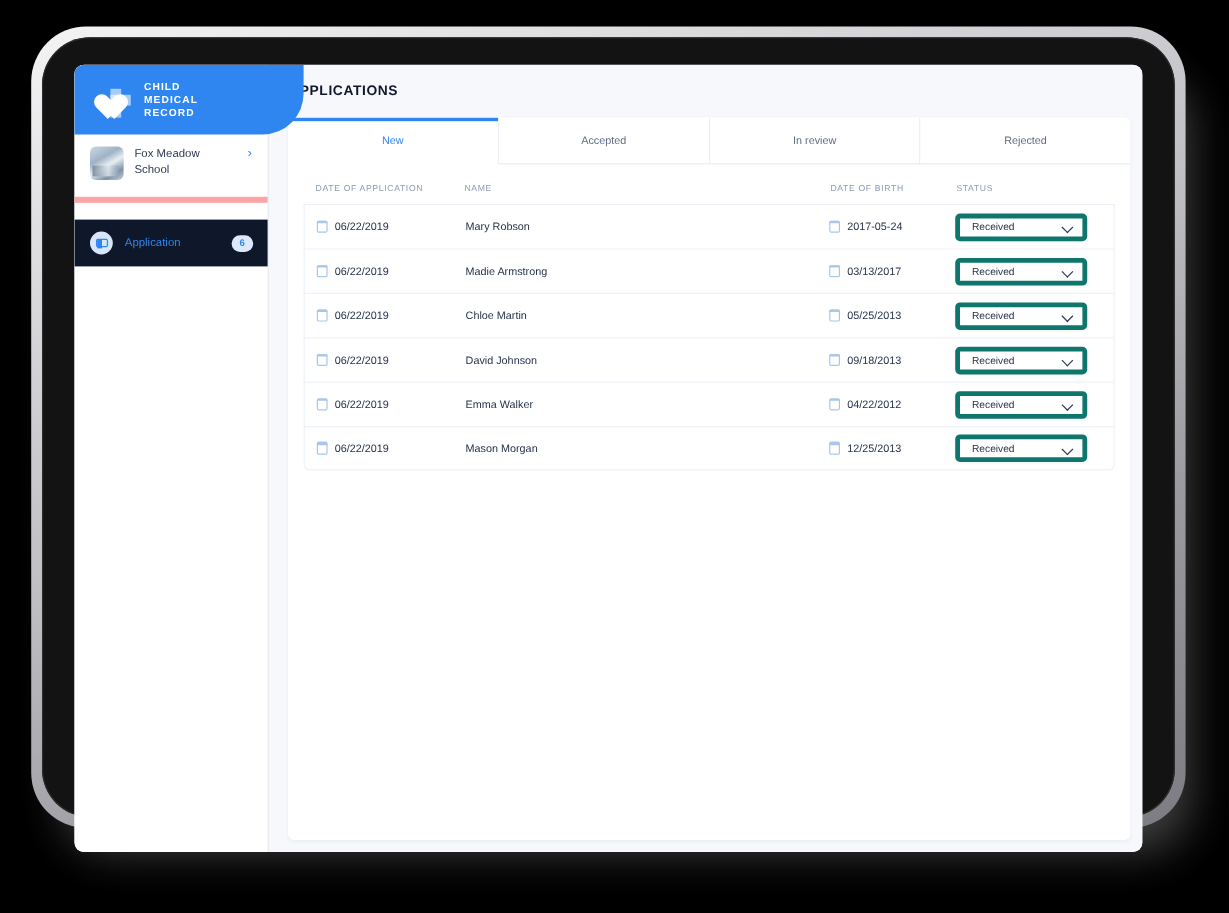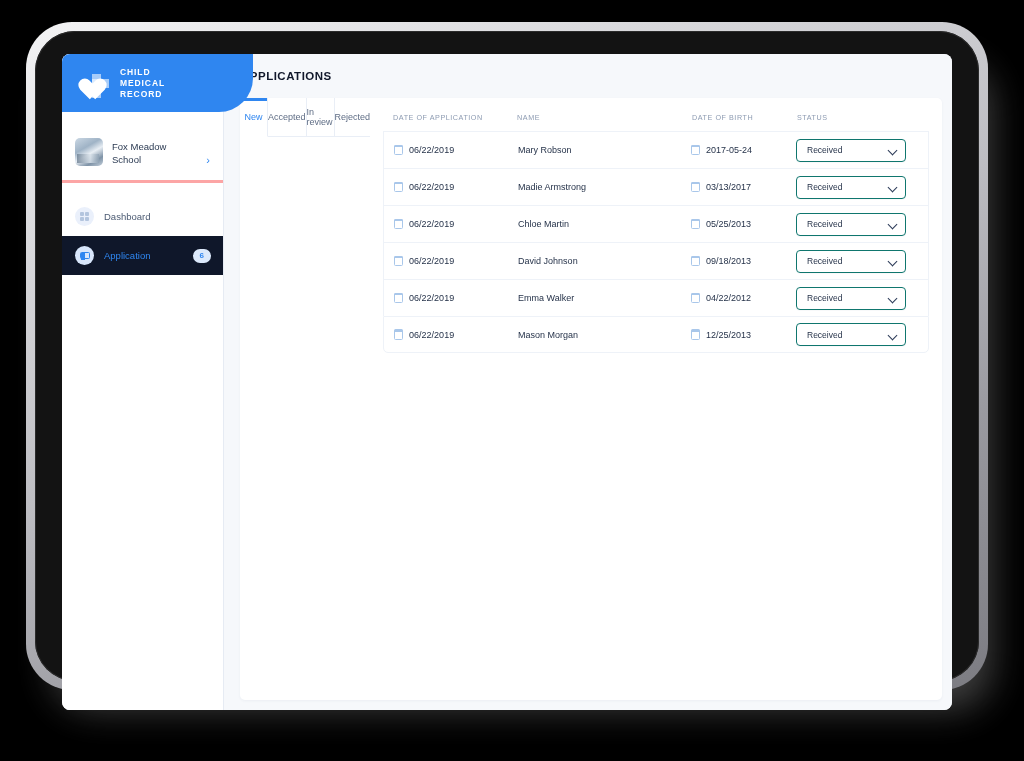--- a/index.html
+++ b/index.html
@@ -107,24 +107,24 @@
   .brand-text {
     color: #ffffff;
     font-size: 8.5px;
     font-weight: bold;
     letter-spacing: .9px;
     line-height: 11px;
   }
 
   .school {
     display: flex;
-    align-items: flex-end;
+    align-items: flex-start;
     gap: 9px;
-    padding: 26px 10px 14px 13px;
-    border-bottom: 3px solid #fca5a5;
+    padding: 10px 10px 14px 13px;
+    border-bottom: 5px solid #fca5a5;
     cursor: pointer;
   }
   .school-thumb {
     width: 28px; height: 28px; border-radius: 5px; flex: none;
     background: linear-gradient(150deg,#cbd8e4 0%,#9fb3c6 35%,#e8eef4 55%,#7f93a7 78%,#c3cfdb 100%);
     position: relative; overflow: hidden;
   }
   .school-thumb:after {
     content: ""; position: absolute; left: 2px; bottom: 3px; width: 22px; height: 9px;
     background: linear-gradient(90deg,#6c7f92 0%,#dbe4ec 60%,#8fa2b4 100%);
@@ -189,21 +189,21 @@
     flex: 1; height: 100%; background: #f6f8fb;
     padding: 16px 10px 10px 17px;
     display: flex; flex-direction: column;
   }
   .page-title {
     font-size: 11.5px; font-weight: bold; color: #11182b;
     letter-spacing: .5px; margin-bottom: 16px; padding-left: 1px;
   }
   .panel {
     flex: 1; background: #ffffff; border-radius: 5px;
-    display: flex; overflow: hidden;
+    display: flex; flex-direction: column; overflow: hidden;
     box-shadow: 0 1px 3px rgba(40,60,100,.05);
   }
   .tabs { display: flex; height: 39px; flex: none; }
   .tab {
     flex: 1; display: flex; align-items: center; justify-content: center;
     font-size: 9px; color: #5f6d85; cursor: pointer;
     background: #ffffff; border: 1px solid #e9eef6;
     border-top: none; border-left: none; position: relative;
   }
   .tab:last-child { border-right: none; }
@@ -238,21 +238,21 @@
     width: 9px; height: 10px; flex: none; position: relative;
     border: 1.1px solid #a9c7ea; border-radius: 1.5px;
   }
   .cal:before {
     content: ""; position: absolute; left: -1.1px; right: -1.1px; top: -1.1px; height: 2.4px;
     background: #a9c7ea; border-radius: 1.5px 1.5px 0 0;
   }
   .cell-name { font-size: 9px; color: #26334a; }
 
   .select {
-    width: 110px; height: 23px; border: 1px solid #0f766e; border-radius: 4px;
+    width: 110px; height: 23px; border: 4px solid #0f766e; border-radius: 4px;
     background: #ffffff; display: flex; align-items: center;
     padding: 0 8px 0 10px; cursor: pointer;
     box-shadow: 0 1px 1px rgba(40,60,100,.03);
   }
   .select-val { font-size: 8.5px; color: #26334a; flex: 1; font-weight: 500; }
   .chev {
     width: 8px; height: 8px; flex: none; position: relative;
   }
   .chev:before {
     content: ""; position: absolute; left: 0px; top: 1px; width: 6px; height: 6px;
@@ -287,29 +287,20 @@
       </div>
 
       <div class="school">
         <div class="school-thumb"></div>
         <div class="school-name">Fox Meadow School</div>
         <div class="school-chev">›</div>
       </div>
 
       <nav class="nav">
 
-        <div class="nav-item">
-          <span class="nav-icon">
-            <i class="grid-dot d1"></i>
-              <i class="grid-dot d2"></i>
-            <i class="grid-dot d3"></i>
-              <i class="grid-dot d4"></i>
-          </span>
-          <span class="nav-label">Dashboard</span>
-        </div>
 
         <div class="nav-item active">
           <span class="nav-icon">
             <i class="app-ic"></i>
           </span>
           <span class="nav-label">Application</span>
           <span class="nav-badge">6</span>
         </div>
 
       </nav>

